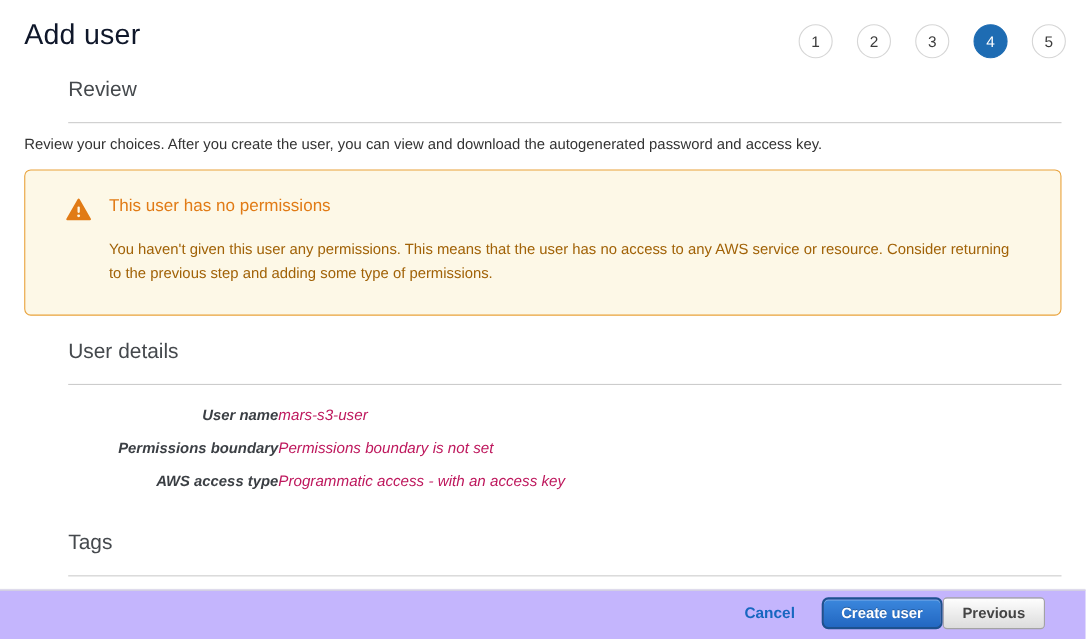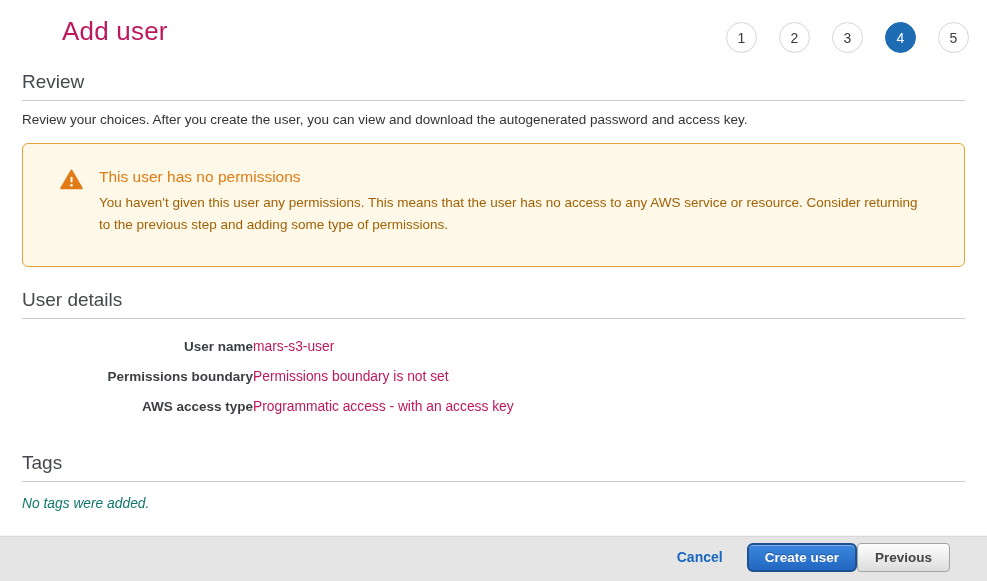--- a/index.html
+++ b/index.html
@@ -11,23 +11,22 @@
     color: #333333;
     overflow: hidden;
   }
   .content { padding: 0 22px; }
 
   
   .page-header { padding: 16px 22px 0 22px; }
   .page-title {
     font-size: 26px;
     font-weight: 400;
-    color: #be185d;
+    color: #0f172a;
     letter-spacing: 0.2px;
-    margin-left: 40px;
   }
   .steps {
     position: absolute;
     top: 22px;
     right: 18px;
     display: flex;
     gap: 22px;
   }
   .step-circle {
     width: 31px; height: 31px;
@@ -43,22 +42,23 @@
     border-color: #1e6cb3;
     color: #ffffff;
   }
 
   
   .section { margin-top: 24px; }
   .section-heading {
     font-size: 19px;
     font-weight: 400;
     color: #45494d;
-    padding-bottom: 7px;
+    padding-bottom: 18px;
     border-bottom: 1px solid #cccccc;
+    margin-left: 40px;
   }
   .section-desc {
     margin-top: 11px;
     font-size: 13.5px;
     color: #333333;
   }
 
   
   .warning-box {
     margin-top: 16px;
@@ -74,35 +74,36 @@
     flex: 0 0 56px;
     display: flex;
     justify-content: center;
     padding-top: 1px;
   }
   .warning-content { flex: 1; }
   .warning-title {
     font-size: 15.5px;
     font-weight: 400;
     color: #e17b16;
-    margin-bottom: 6px;
+    margin-bottom: 19px;
   }
   .warning-body {
     font-size: 13.5px;
     color: #a16207;
     line-height: 1.62;
     max-width: 860px;
   }
 
   
   .details-rows { padding-top: 13px; }
   .detail-row {
     display: flex;
     align-items: flex-end;
     padding: 7px 0 8px 0;
+    font-style: italic;
   }
   .detail-label {
     width: 231px;
     text-align: right;
     font-size: 13.5px;
     font-weight: 700;
     color: #3b3f44;
   }
   .detail-value {
     font-size: 13.8px;
@@ -117,21 +118,21 @@
     font-style: italic;
     color: #0f766e;
   }
 
   
   .footer {
     position: absolute;
     left: 0; right: 0; bottom: 0;
     border-top: 1px solid #d9d9d9;
     box-shadow: 0 -1px 0 rgba(0,0,0,0.03);
-    background: #e5e5e5;
+    background: #c4b5fd;
     height: 45px;
     display: flex;
     align-items: center;
     justify-content: flex-end;
     padding: 0 22px 4px 22px;
   }
   .cancel-link {
     font-size: 14px;
     font-weight: 700;
     color: #1867c0;

